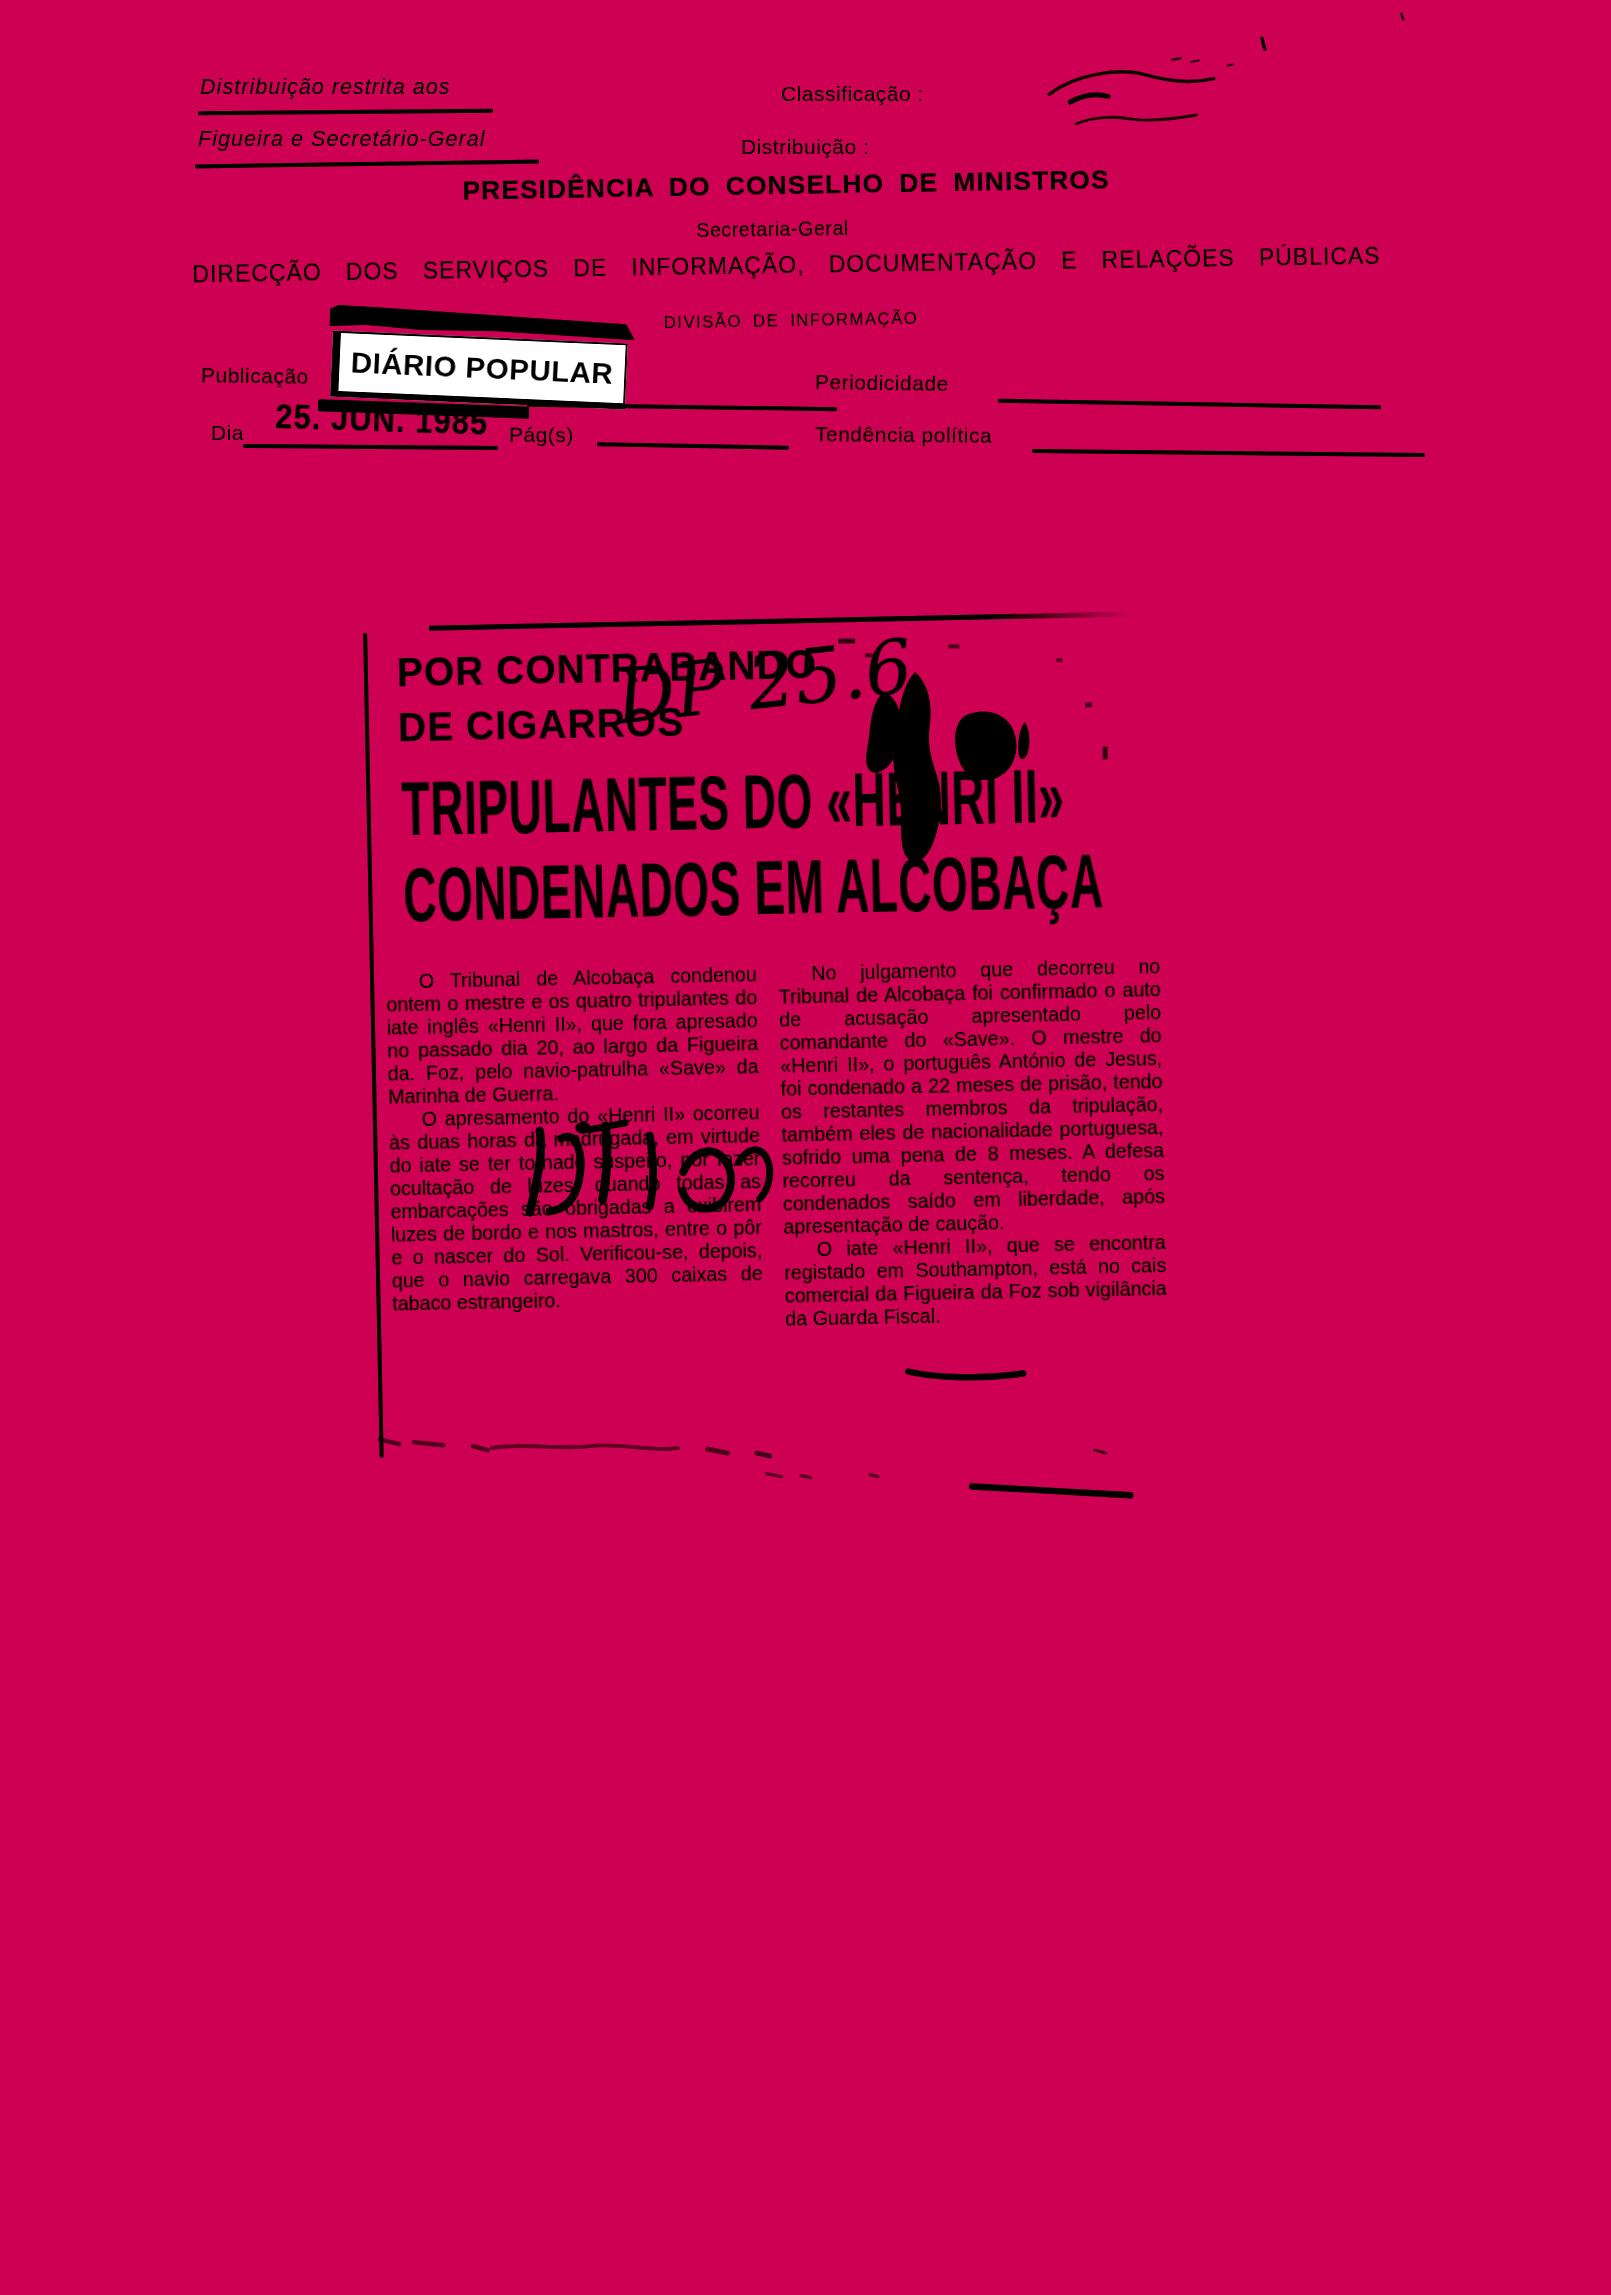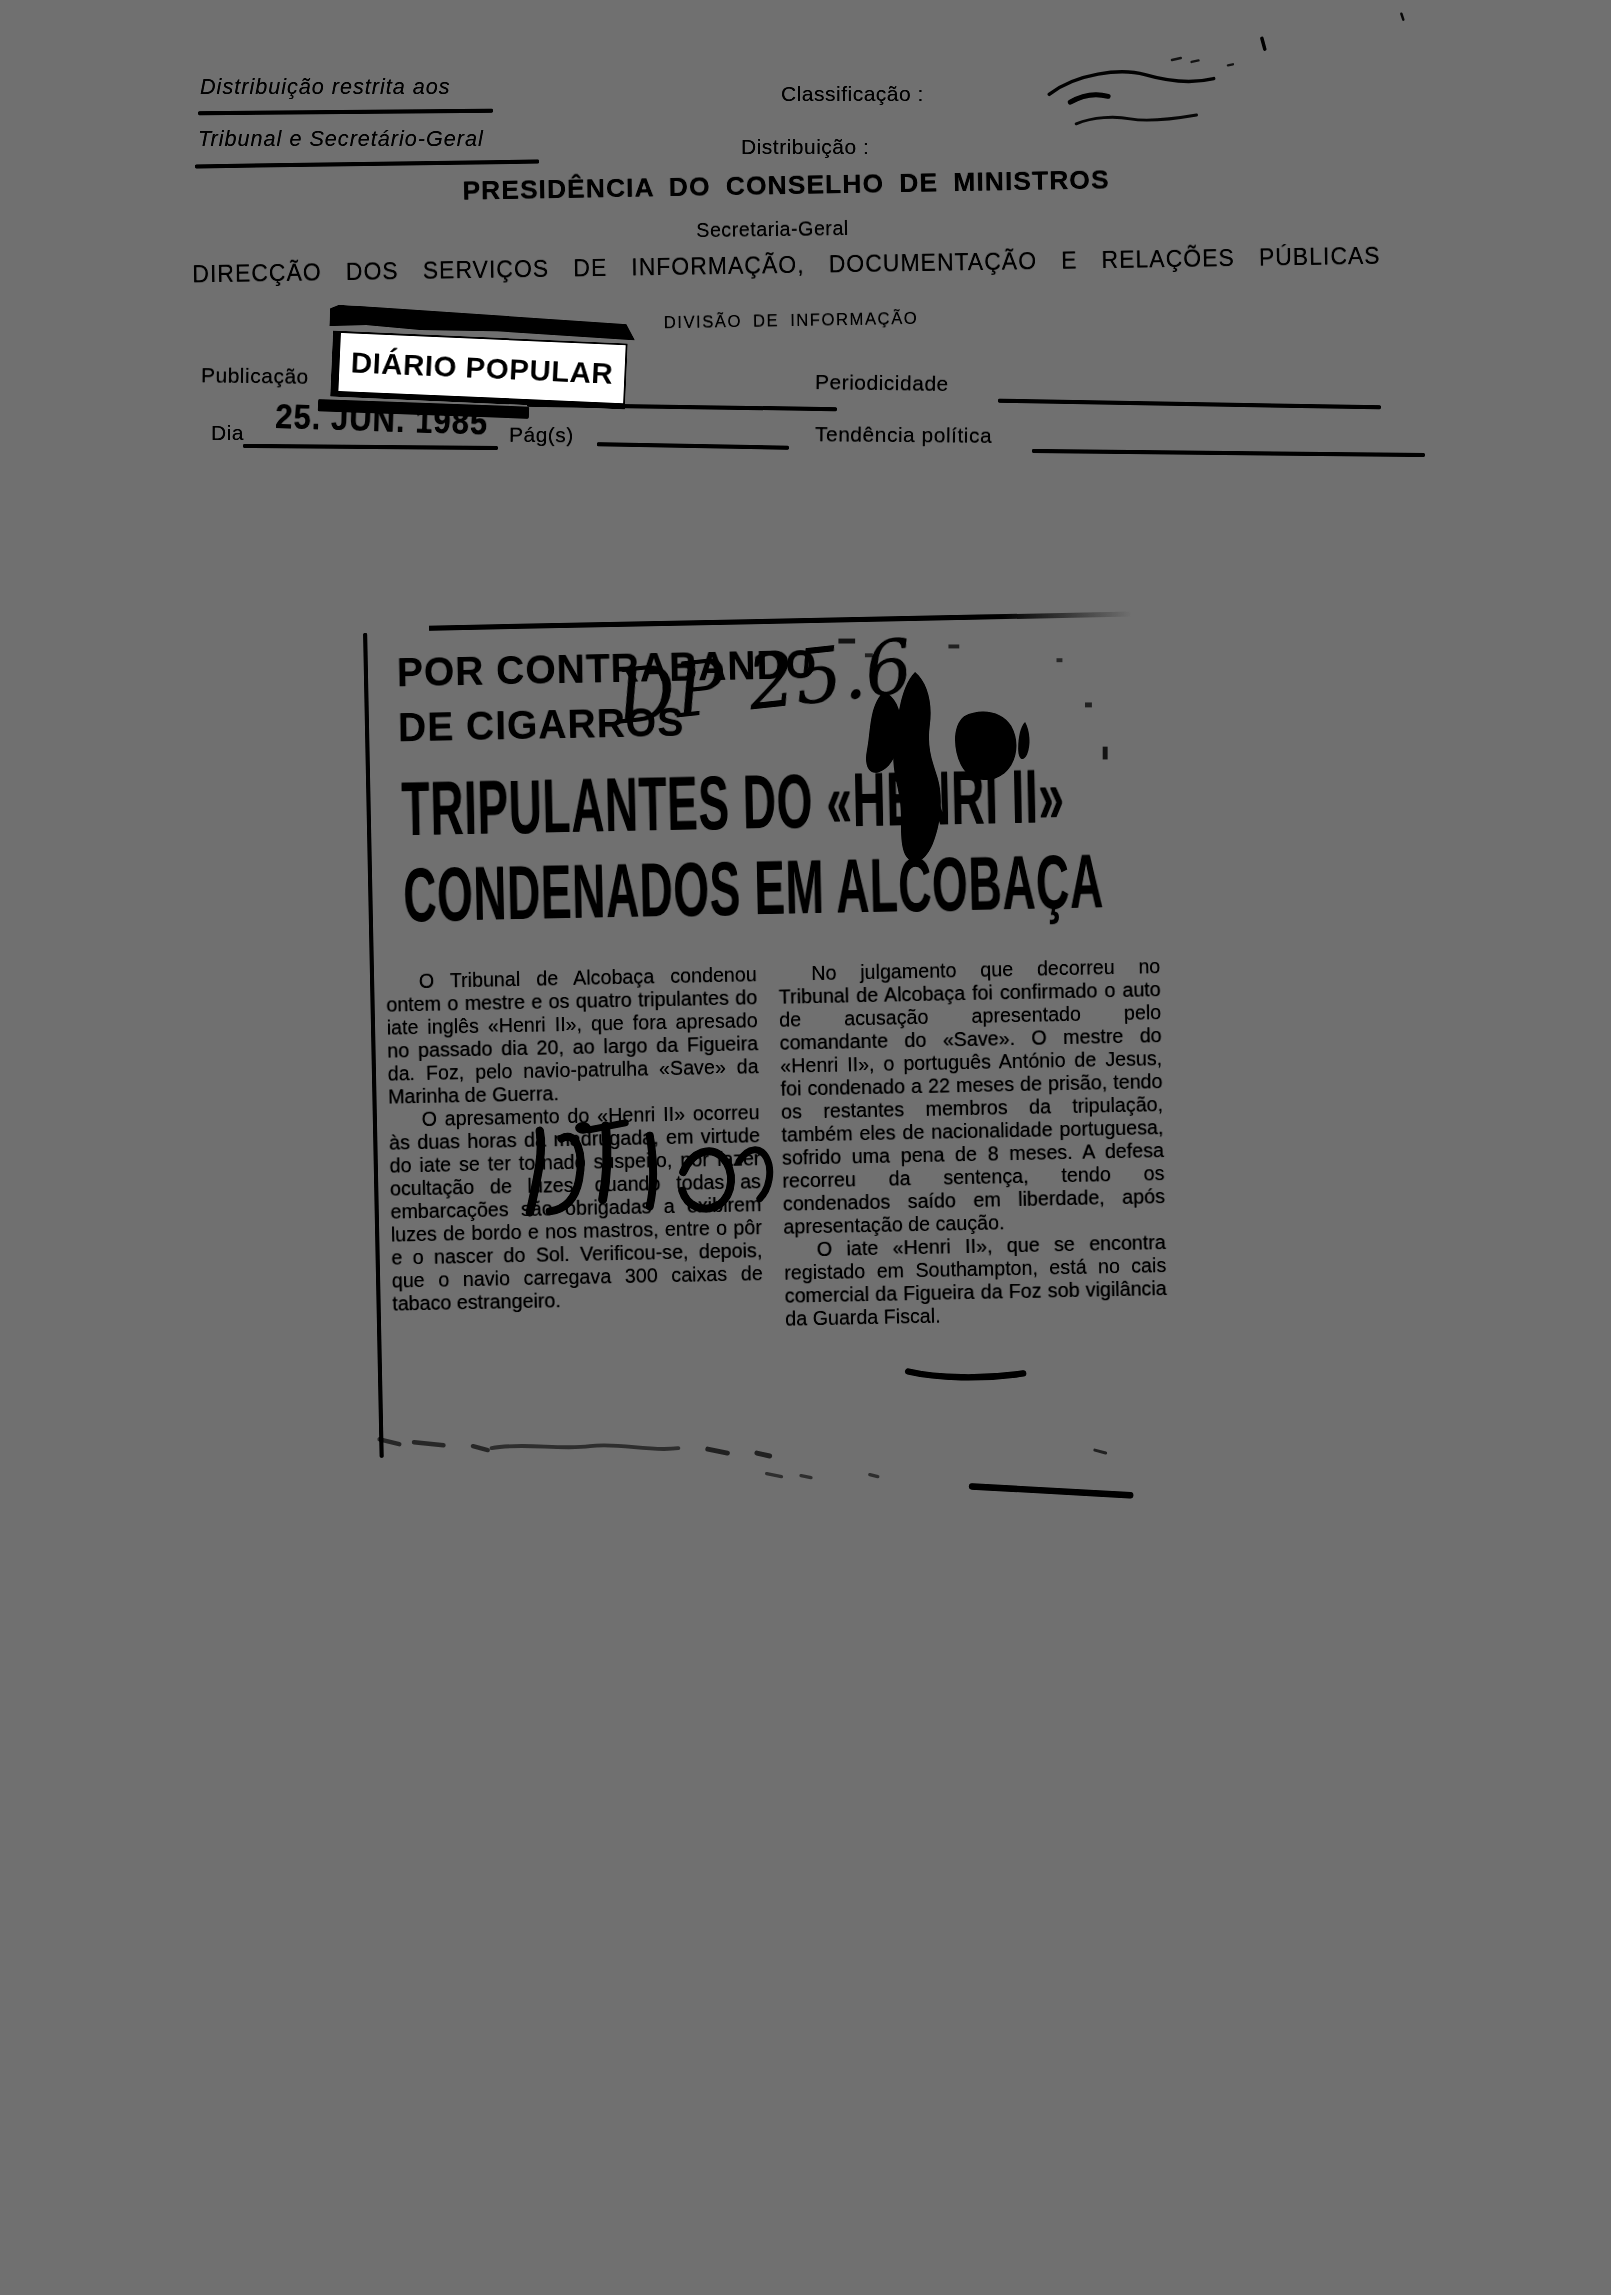--- a/index.html
+++ b/index.html
@@ -1,17 +1,17 @@
 <!DOCTYPE html>
 <html style="font-size:7.9px"><head>
 <meta charset="utf-8">
 <style>
   html,body{margin:0;padding:0;background:#e8e8e8;}
   .page{
-    position:relative;width:1612px;height:2295px;background:#737373;
+    position:relative;width:1612px;height:2295px;background:#be185d;
     overflow:hidden;color:#0b0b0b;
     font-family:"Liberation Sans",sans-serif;
     filter:contrast(1.25);
   }
   .abs{position:absolute;}
   .soft{filter:blur(0.2px) contrast(1.6);}
   .rule{background:#0b0b0b;border-radius:1.5px;}
   
   .restr{font-style:italic;font-size:21.6px;letter-spacing:1px;}
   .routing-label{font-size:21px;letter-spacing:0.5px;}
@@ -46,21 +46,21 @@
   .topedge{height:4.9px;background:linear-gradient(90deg,#0a0a0a 0%,#0a0a0a 78%,rgba(10,10,10,.55) 88%,rgba(10,10,10,0) 100%);}
   svg.overlay{position:absolute;left:0;top:0;pointer-events:none;}
 </style>
 </head>
 <body>
 
 <div class="page">
 
   <div class="abs restr soft" style="left:200px;top:74px;">Distribuição restrita aos</div>
   <div class="abs rule" style="left:198px;top:110px;width:295px;height:3.9px;transform:rotate(-0.5deg);"></div>
-  <div class="abs restr soft" style="left:198px;top:126px;">Tribunal e Secretário-Geral</div>
+  <div class="abs restr soft" style="left:198px;top:126px;">Figueira e Secretário-Geral</div>
   <div class="abs rule" style="left:195px;top:162px;width:344px;height:4.4px;transform:rotate(-0.8deg);"></div>
 
   <div class="abs routing-label soft" style="left:781px;top:82px;">Classificação :</div>
   <div class="abs routing-label soft" style="left:741px;top:135px;">Distribuição :</div>
 
   <div class="abs hdr-title soft" style="left:442px;width:688px;top:170px;transform:rotate(-1deg);">PRESIDÊNCIA DO CONSELHO DE MINISTROS</div>
   <div class="abs hdr-sub soft" style="left:625px;width:295px;top:218px;transform:rotate(-0.8deg);">Secretaria-Geral</div>
   <div class="abs hdr-dir soft" style="left:192px;width:1189px;top:252px;transform:rotate(-0.9deg);">DIRECÇÃO DOS SERVIÇOS DE INFORMAÇÃO, DOCUMENTAÇÃO E RELAÇÕES PÚBLICAS</div>
   <div class="abs hdr-div soft" style="left:629px;width:324px;top:311px;transform:rotate(-1deg);">DIVISÃO DE INFORMAÇÃO</div>
 

